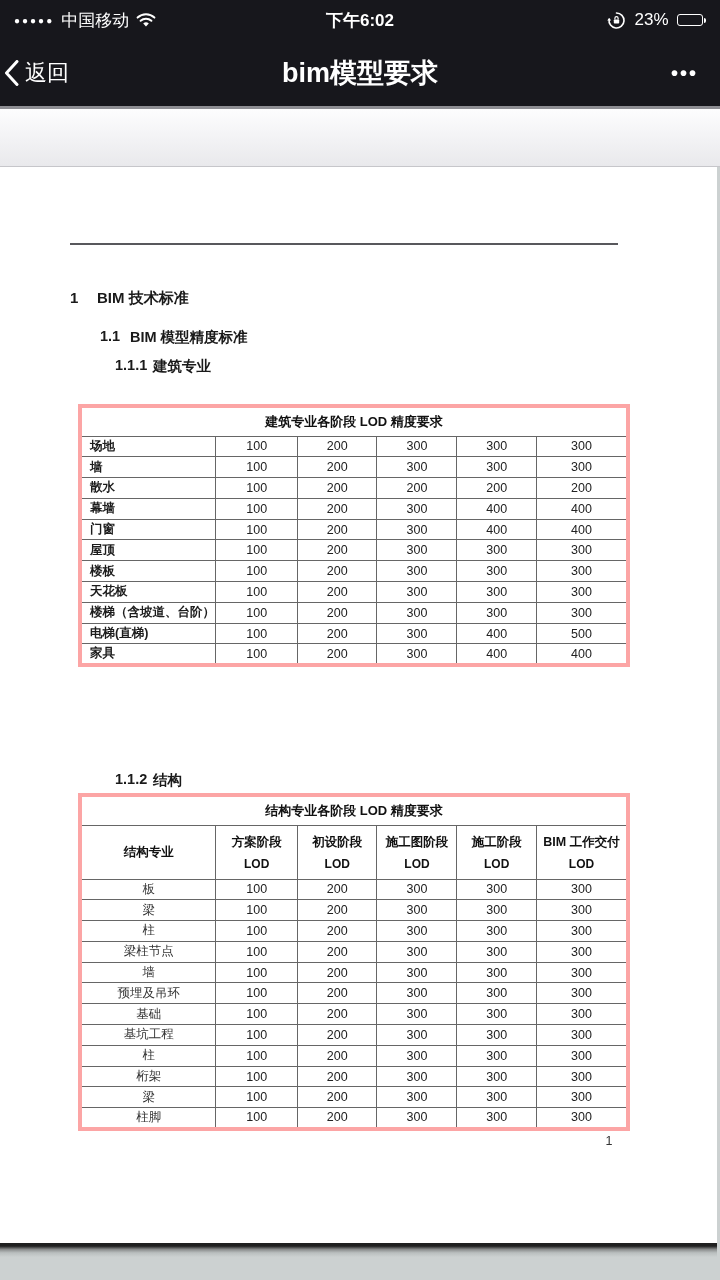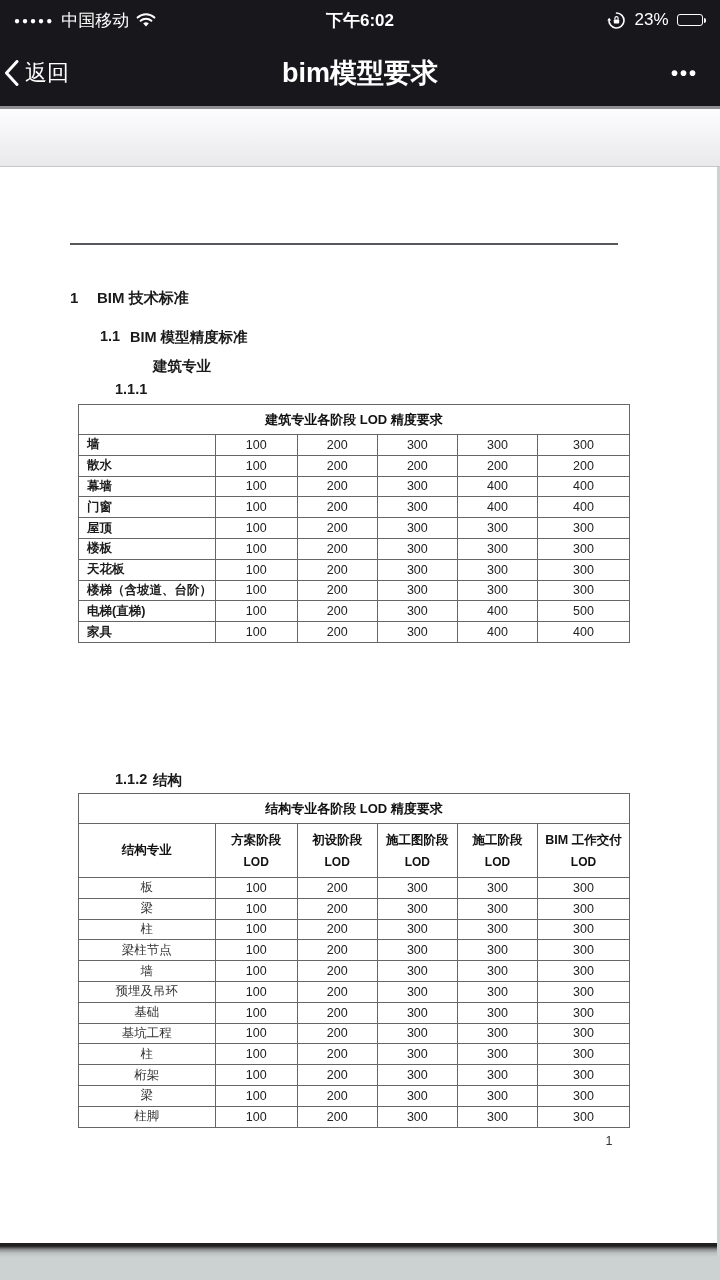--- a/index.html
+++ b/index.html
@@ -51,28 +51,28 @@
     background:linear-gradient(#202020 0%, #202020 22%, rgba(80,80,80,.55) 45%, rgba(150,155,155,.35) 70%, rgba(204,209,209,0) 100%);
   }
   .rule { position:absolute; top:76px; left:70px; width:548px; height:2px; background:#58585c; }
   .hd { position:absolute; display:flex; font-weight:bold; color:#1a1a1a; }
   .hd .num { flex:0 0 auto; }
   .hd1 { top:122px; left:70px; font-size:15px; }
   .hd1 .num { width:27px; }
   .hd2 { top:161px; left:100px; font-size:14.5px; }
   .hd2 .num { width:30px; }
   .hd3 { top:190px; left:115px; font-size:14.5px; }
-  .hd3 .num { width:38px;margin-top:24px; }
+  .hd3 .num { width:38px; }
   .hd4 { top:604px; left:115px; font-size:14.5px; }
   .hd4 .num { width:38px; }
   
   table.lod {
     position:absolute; left:78px; width:552px;
     border-collapse:collapse; table-layout:fixed;
-    border:1px solid #fca5a5;
+    border:4px solid #fca5a5;
     padding-left:32px;
   }
   #table-arch { top:237px; }
   #table-struct { top:626px; }
   table.lod td { border:1px solid #666; text-align:center; font-size:12.5px; color:#222; }
   tr.t-title td { height:30px; font-weight:bold; font-size:13px; color:#111; }
   tr.t-head td { height:54px; font-weight:bold; font-size:12.5px; color:#111; }
   tr.t-head .l2 { margin-top:6px; font-size:12px; }
   tr.t-row td { height:20.8px; }
   #table-arch tr.t-row td.label { text-align:left; padding-left:8px; font-weight:600; color:#1c1c1c; }
@@ -153,20 +153,28 @@
         <col style="width: 14.5%;">
         <col style="width: 14.6%;">
         <col style="width: 14.5%;">
         <col style="width: 16.7%;">
       </colgroup>
       <tbody>
         <tr class="t-title">
           <td colspan="6">建筑专业各阶段 LOD 精度要求</td>
         </tr>
         <tr class="t-row">
+          <td class="label">场地</td>
+          <td>100</td>
+          <td>200</td>
+          <td>300</td>
+          <td>300</td>
+          <td>300</td>
+        </tr>
+        <tr class="t-row">
           <td class="label">墙</td>
           <td>100</td>
           <td>200</td>
           <td>300</td>
           <td>300</td>
           <td>300</td>
         </tr>
         <tr class="t-row">
           <td class="label">散水</td>
           <td>100</td>

